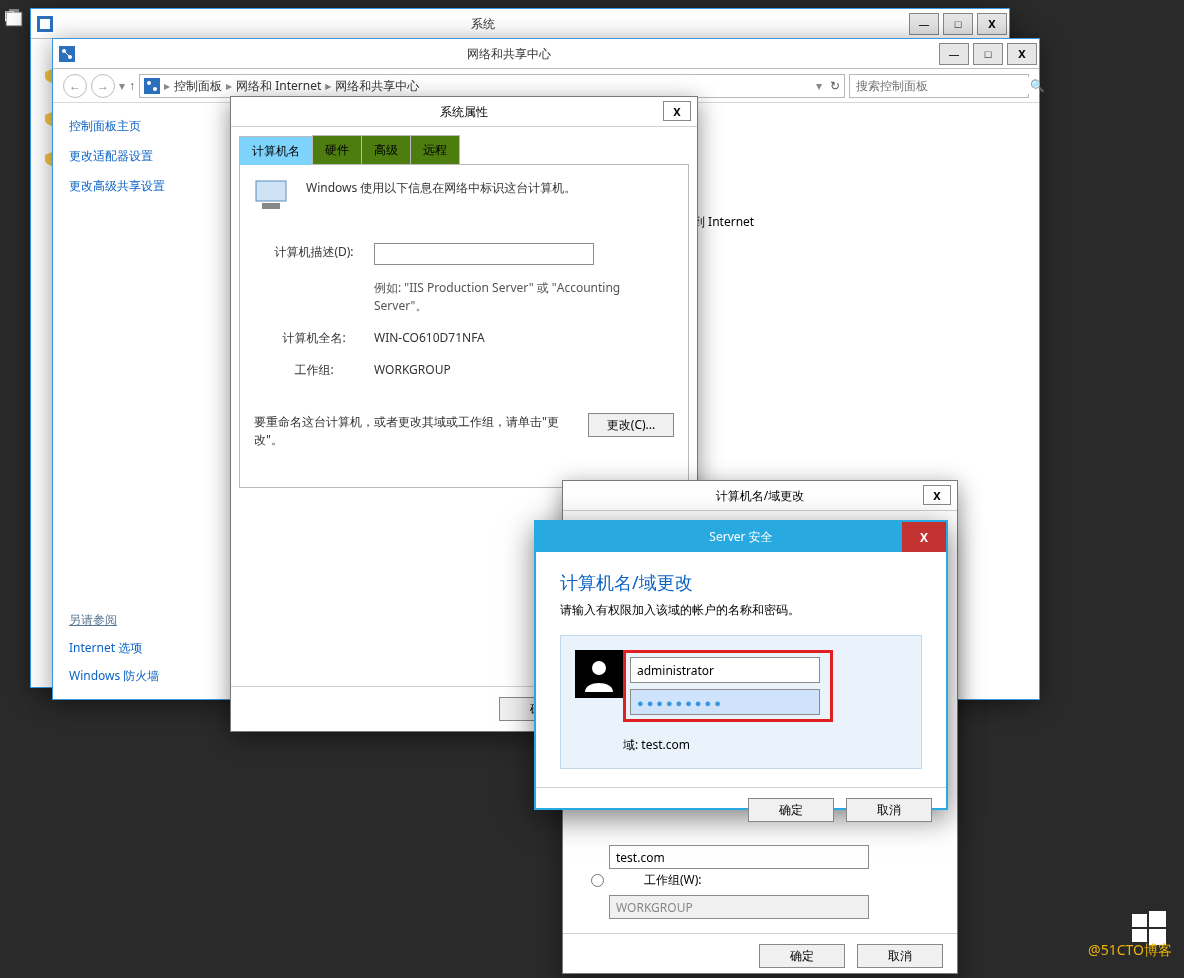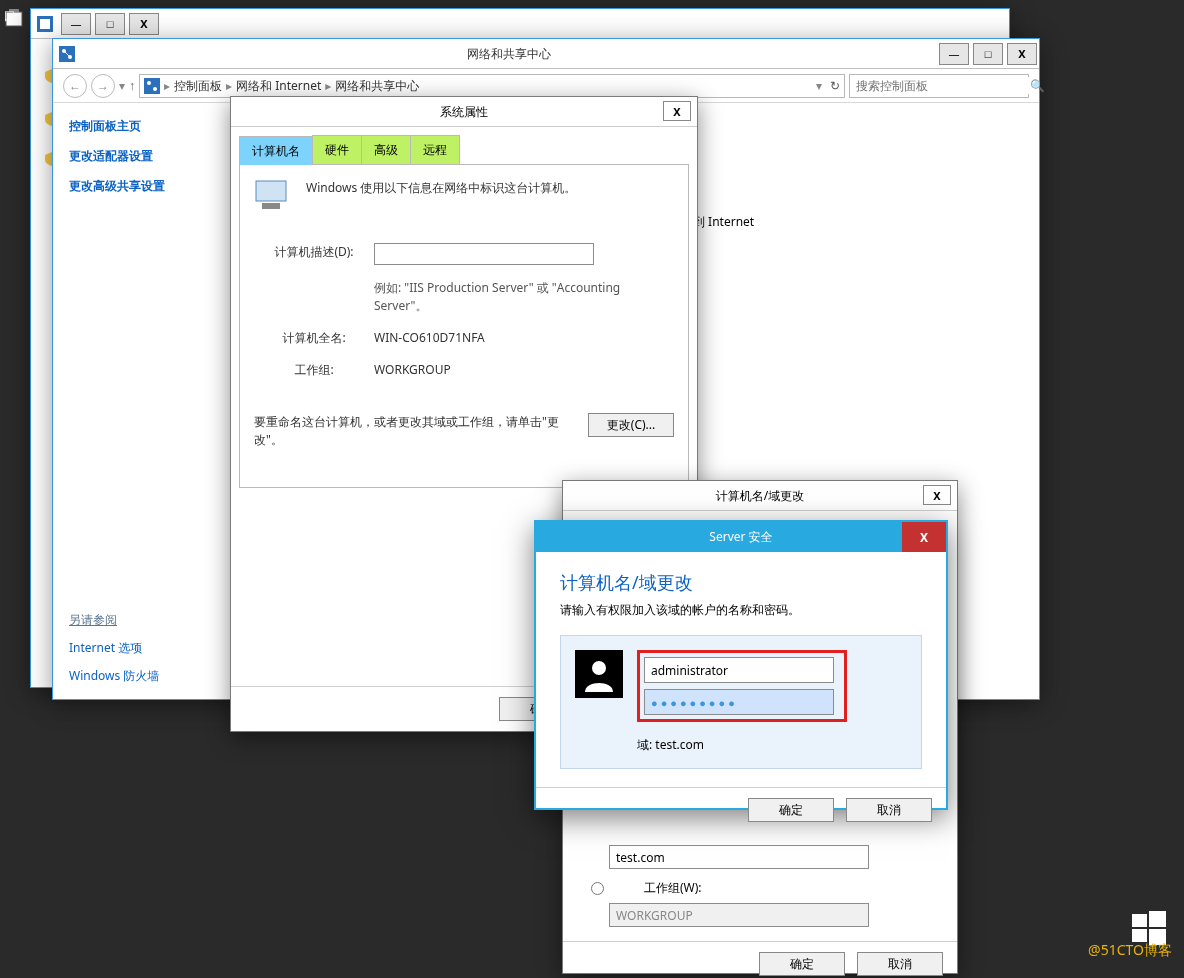--- a/index.html
+++ b/index.html
@@ -28,48 +28,48 @@
   }
   .navbtn { width: 24px; height: 24px; border: 1px solid #bbb; border-radius: 50%; display:flex; align-items:center; justify-content:center; color:#888; cursor:pointer; }
   .breadcrumb { flex: 1; display:flex; align-items:center; border:1px solid #b8b8b8; height:24px; padding:0 4px; }
   .breadcrumb .sep { color:#888; margin:0 4px; }
   .crumb { cursor:pointer; }
   .searchbox { width: 180px; height: 24px; border:1px solid #b8b8b8; display:flex; align-items:center; padding:0 6px; color:#999; }
   .searchbox input { border:none; outline:none; flex:1; font-size:12px; }
   .pane-body { position: absolute; top: 64px; bottom: 0; left: 0; right: 0; display:flex; }
   .sidebar { width: 160px; padding: 14px 16px; font-size: 12px; display:flex; flex-direction:column; }
   .sidebar a, .link { color: #0b62c4; cursor: pointer; text-decoration: none; }
-  .sidebar-row { display:flex; gap:6px; margin-bottom:12px;font-weight:bold; }
+  .sidebar-row { display:flex; gap:6px; margin-bottom:12px; }
   .shield { width:14px; height:14px; display:inline-flex; }
   .sidebar-bottom { margin-top:auto; color:#5b7790; font-size:12px; }
   .dialog { position:absolute; background:#fff; border:1px solid #7a7a7a; box-shadow:0 6px 22px rgba(0,0,0,.45); }
   .dialog .dlg-title { height:30px; display:flex; align-items:center; justify-content:center; font-size:12px; position:relative; border-bottom:1px solid #cfcfcf; }
   .dlg-close { position:absolute; right:6px; top:4px; width:28px; height:20px; border:1px solid #888; display:flex; align-items:center; justify-content:center; font-weight:bold; cursor:pointer; font-size:11px; }
   .tabs { display:flex; border-bottom:1px solid #bababa; margin:8px 8px 0 8px; font-size:12px; }
-  .tab { padding:5px 12px; border:1px solid #bababa; border-bottom:none; background:#bef264; margin-right:-1px; cursor:pointer; }
+  .tab { padding:5px 12px; border:1px solid #bababa; border-bottom:none; background:#4d7c0f; margin-right:-1px; cursor:pointer; }
   .tab.active { background:#7dd3fc; position:relative; top:1px; }
   .proppanel { margin:0 8px 8px 8px; border:1px solid #bababa; border-top:none; padding:14px 14px 24px 14px; font-size:12px; color:#333; }
   .row { display:flex; align-items:flex-start; margin-bottom:14px; }
   .row .lbl { width:120px;text-align:center; }
   .row .val, .row .expl { flex:1; }
   .expl { color:#555; }
   .textbox { border:1px solid #8c8c8c; height:22px; padding:0 5px; width:220px; }
   .btn { min-width:86px; height:24px; border:1px solid #888; background:#f0f0f0; font-size:12px; cursor:pointer; padding:0 10px; }
   .btn-row { display:flex; gap:12px; justify-content:flex-end; padding:10px 14px; }
   .sep-line { border-top:1px solid #d0d0d0; }
   .domainchg-body { padding:14px 18px; font-size:12px; }
   .radio-row { display:flex; align-items:center; gap:6px; margin:6px 0; cursor:pointer; }
   .domaininput { border:1px solid #8c8c8c; height:24px; padding:8px 6px; width:260px; font-size:12px; }
   .domaininput.disabled { background:#f0f0f0; color:#888; }
   .sec-dialog { position:absolute; background:#fff; border:2px solid #28aae1; box-shadow:0 8px 28px rgba(0,0,0,.5); }
   .sec-title { height:30px; background:#28aae1; color:#fff; display:flex; align-items:center; justify-content:center; font-size:12px; position:relative; }
   .sec-close { position:absolute; right:0; top:0; width:44px; height:30px; background:#c43131; color:#fff; display:flex; align-items:center; justify-content:center; font-weight:bold; cursor:pointer; }
   .sec-body { padding:18px 24px; font-size:12px; }
   .sec-heading { color:#0b62c4; font-size:18px; margin-bottom:6px; }
-  .cred-box { border:1px solid #c2d7ec; background:#eaf3fc; padding:14px; margin-top:16px; display:flex; gap:14px; position:relative; }
+  .cred-box { border:1px solid #c2d7ec; background:#eaf3fc; padding:14px; margin-top:16px; display:flex; position:relative; }
   .cred-avatar { width:48px; height:48px; background:#000; display:flex; align-items:center; justify-content:center; }
   .cred-fields { display:flex; flex-direction:column; gap:8px; }
   .cred-input { border:1px solid #8c8c8c; width:190px; height:26px; padding:0 6px; font-size:12px; }
   .cred-highlight { border:3px solid #e02020; padding:4px; width:210px; }
   .pw-dots { color:#3a96dd; letter-spacing:3px; font-size:11px; }
 </style>
 </head>
 <body>
 
 <div class="desktop-item" style="top:6px; left:2px;">
@@ -81,20 +81,21 @@
 <span style="position:absolute; top:8px; left:4px; color:#fff; font-size:11px;">回</span>
 
 <div class="window" style="left:30px; top:8px; width:980px; height:680px;">
   <div class="titlebar">
     <span class="icon">
       <svg width="16" height="16">
           <rect width="16" height="16" fill="#2c6fbb"></rect>
           <rect x="3" y="3" width="10" height="10" fill="#fff"></rect>
         </svg>
     </span>
+    <span class="title">系统</span>
     <div class="win-ctrl">
       <span class="win-btn">—</span>
       <span class="win-btn">□</span>
       <span class="win-btn close">X</span>
     </div>
   </div>
   <div style="position:absolute; left:14px; top:60px; font-size:12px;">
     <div class="shield">
         <svg width="14" height="14">
           <path d="M7 0 L14 3 V8 C14 12 7 14 7 14 C7 14 0 12 0 8 V3 Z" fill="#f5c542"></path>
@@ -241,21 +242,21 @@
     <span>计算机名/域更改</span>
     <span class="dlg-close">X</span>
   </div>
   <div class="domainchg-body">
     <div style="height:290px;"></div>
     <div class="radio-row" style="visibility:hidden;">
       <input type="radio" checked="" style="">
       <span>域(D):</span>
     </div>
     <input class="domaininput" style="margin-left: 28px;" value="test.com">
-    <div class="radio-row" style="margin-top:10px;gap:40px;">
+    <div class="radio-row" style="margin-top:2px;gap:40px;">
       <input type="radio" style="margin-left: 10px;">
       <span>工作组(W):</span>
     </div>
     <input class="domaininput disabled" readonly="" style="margin-left: 28px;" value="WORKGROUP">
   </div>
   <div class="sep-line"></div>
   <div class="btn-row">
     <button class="btn">确定</button>
     <button class="btn">取消</button>
   </div>

